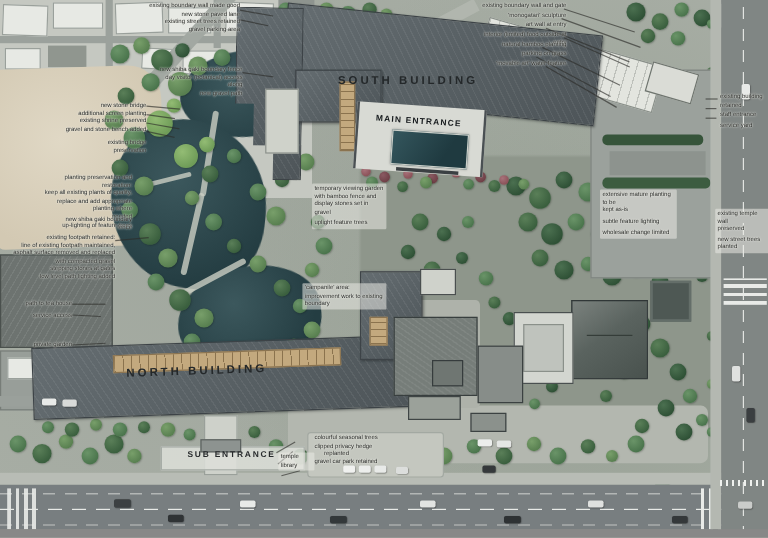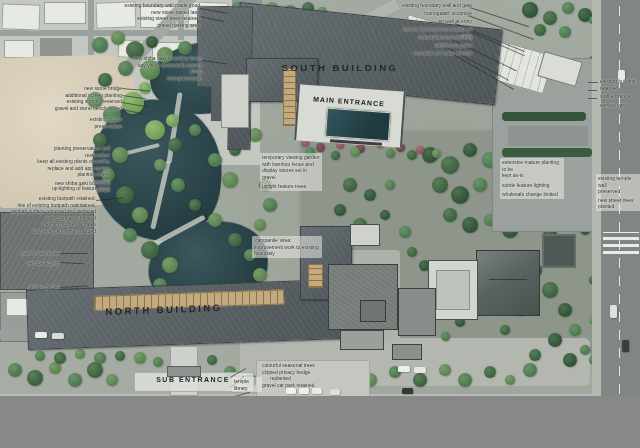--- a/index.html
+++ b/index.html
@@ -1,16 +1,16 @@
 <!DOCTYPE html>
 <html><head>
 <meta charset="utf-8">
 <style>
   html,body{margin:0;padding:0;background:#888;}
-  #scene{position:relative;width:640px;height:396px;overflow:hidden;
+  #scene{position:relative;width:640px;height:441px;overflow:hidden;
          font-family:"Liberation Sans",sans-serif;
          background:
            radial-gradient(circle at 75% 60%, rgba(120,135,118,.35), transparent 55%),
            radial-gradient(circle at 30% 40%, rgba(150,158,148,.4), transparent 60%),
            #a7ada4;}
   .abs{position:absolute;}
   .ann{position:absolute;font-size:5px;line-height:1.32;color:#1f211f;
        text-shadow:0 0 2px rgba(244,244,238,.95),0 0 1px rgba(244,244,238,.95);}
   .ann.bg{background:rgba(233,234,228,.55);padding:1px 2px;border-radius:1px;}
   .r{text-align:right;}

